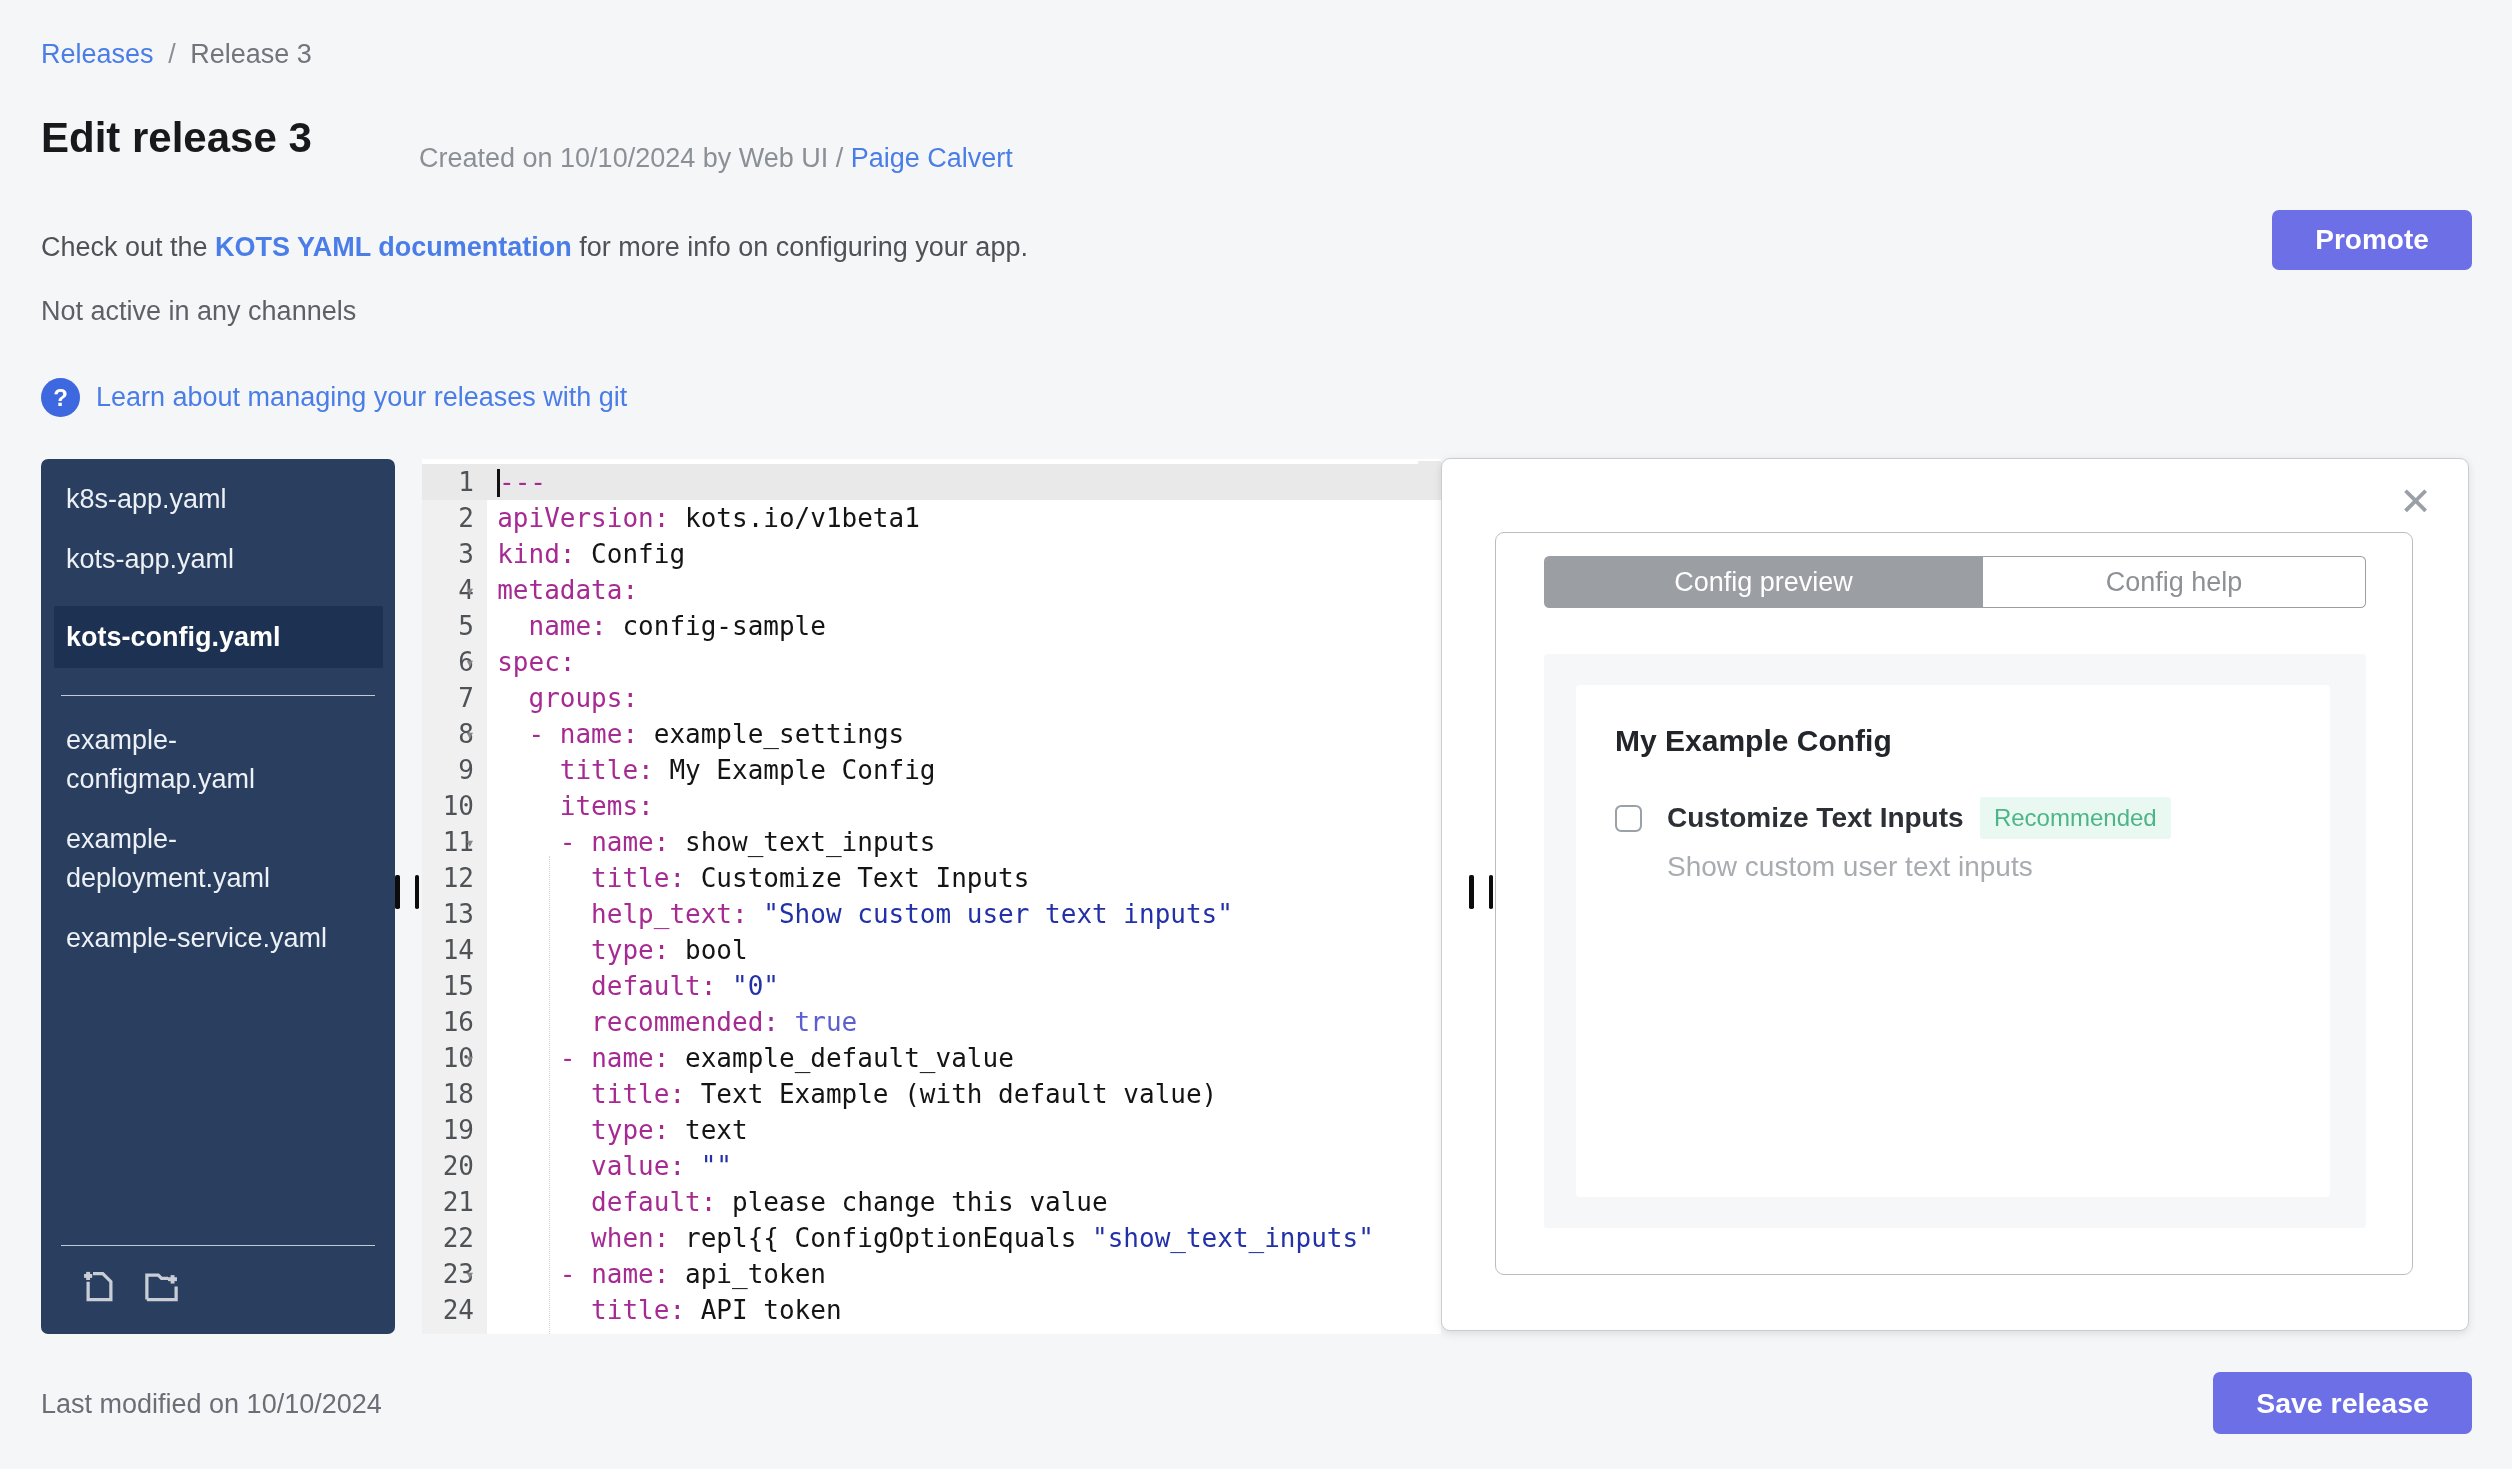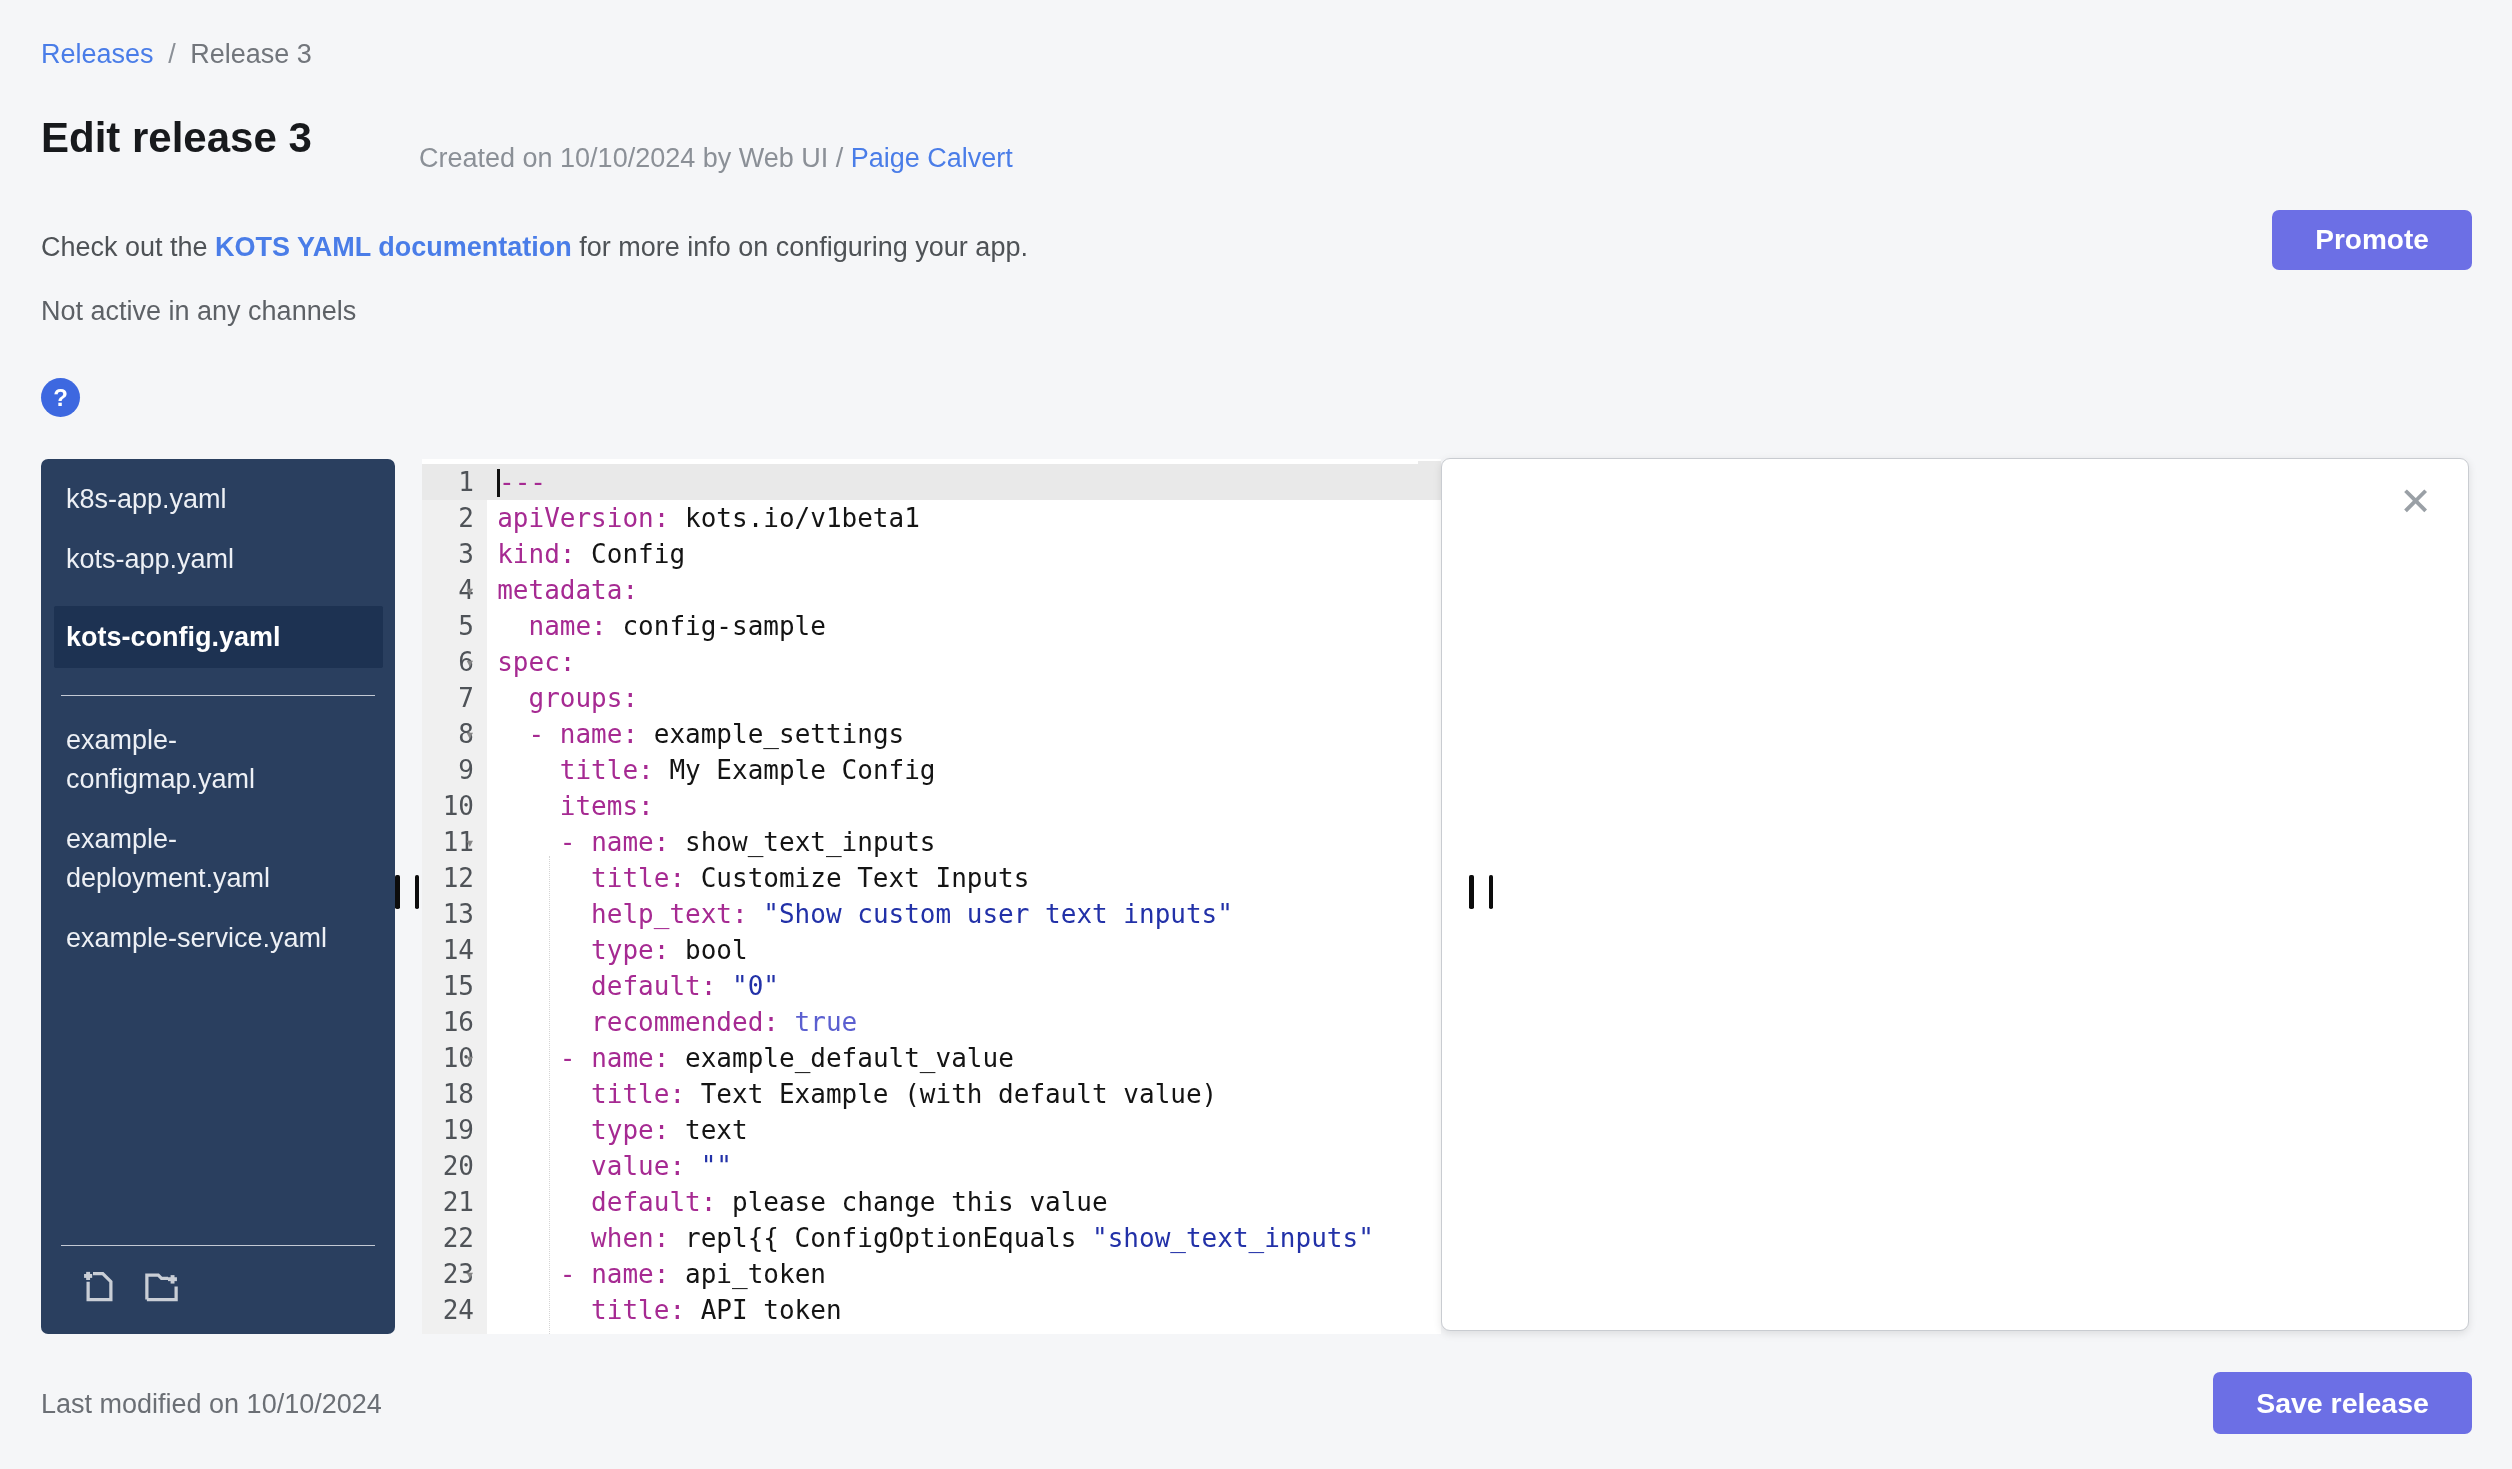--- a/index.html
+++ b/index.html
@@ -119,20 +119,21 @@
   <div class="docs-line">
     <span>Check out the </span><span class="doc-link">KOTS YAML documentation</span><span> for more info on configuring your app.</span>
   </div>
 
   <div class="btn promote-btn">Promote</div>
 
   <div class="channel-status">Not active in any channels</div>
 
   <div class="git-help">
     <span class="help-circle">?</span>
+    <span class="git-label">Learn about managing your releases with git</span>
   </div>
 
   <div class="sidebar">
     <div id="files-top">
         <div class="file-item">k8s-app.yaml</div>
         <div class="file-item">kots-app.yaml</div>
         <div class="file-item selected">kots-config.yaml</div>
       </div>
     <hr class="side-divider">
     <div id="files-bottom">
@@ -199,19 +200,36 @@
     <span class="bar b1"></span>
       <span class="bar b2"></span>
   </div>
   <div id="handle-right" class="resize-handle">
     <span class="bar b1"></span>
       <span class="bar b2"></span>
   </div>
 
   <div class="preview-panel">
     <div class="close-x">✕</div>
+    <div class="inner-box">
+      <div class="tabs">
+        <div class="tab tab-preview">Config preview</div>
+        <div class="tab tab-help">Config help</div>
+      </div>
+      <div class="preview-body">
+        <div class="config-card">
+          <div class="config-title">My Example Config</div>
+          <div class="config-row">
+            <span class="checkbox"></span>
+            <span class="config-label">Customize Text Inputs</span>
+            <span class="badge">Recommended</span>
+          </div>
+          <div class="config-help-text">Show custom user text inputs</div>
+        </div>
+      </div>
+    </div>
   </div>
 
   <div class="last-modified">Last modified on 10/10/2024</div>
   <div class="btn save-btn">Save release</div>
 
 </div>
 
 
 </body></html>

